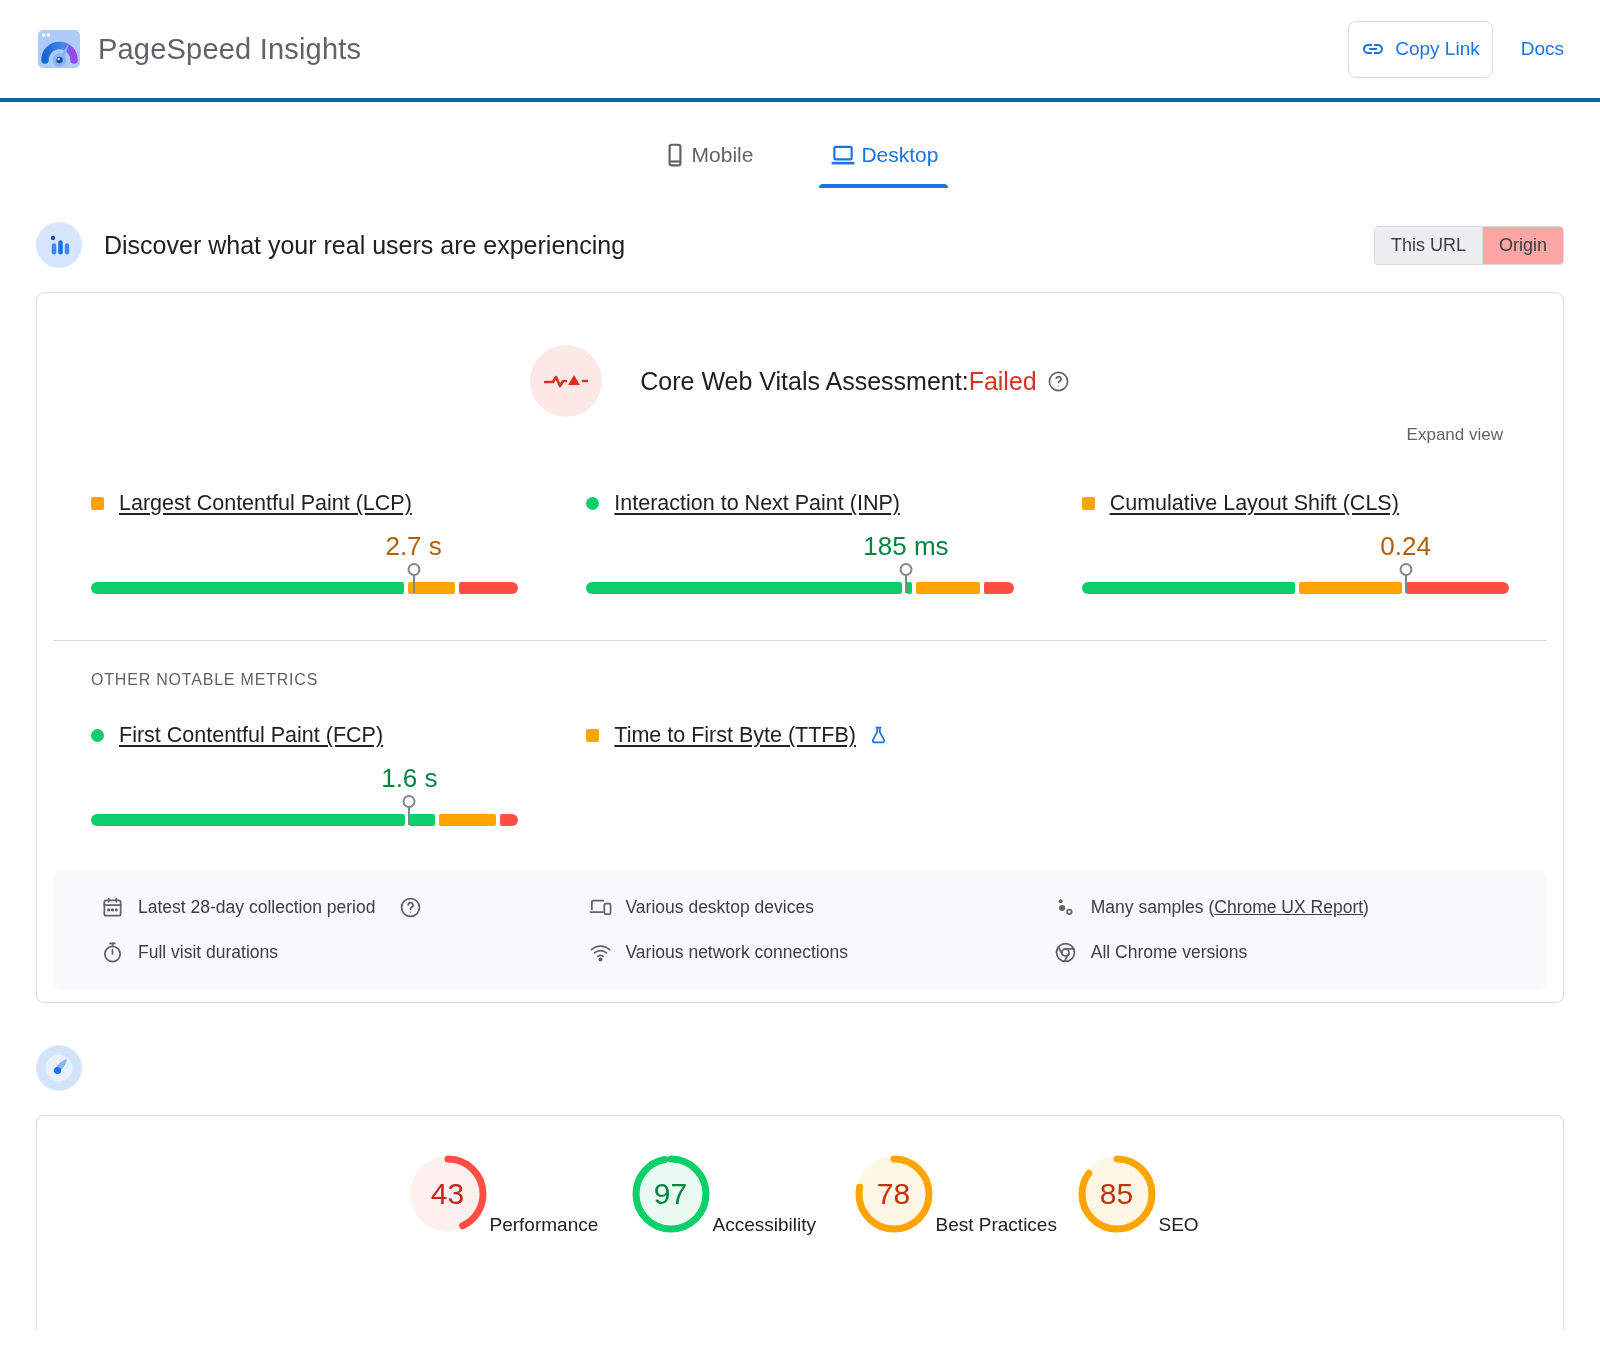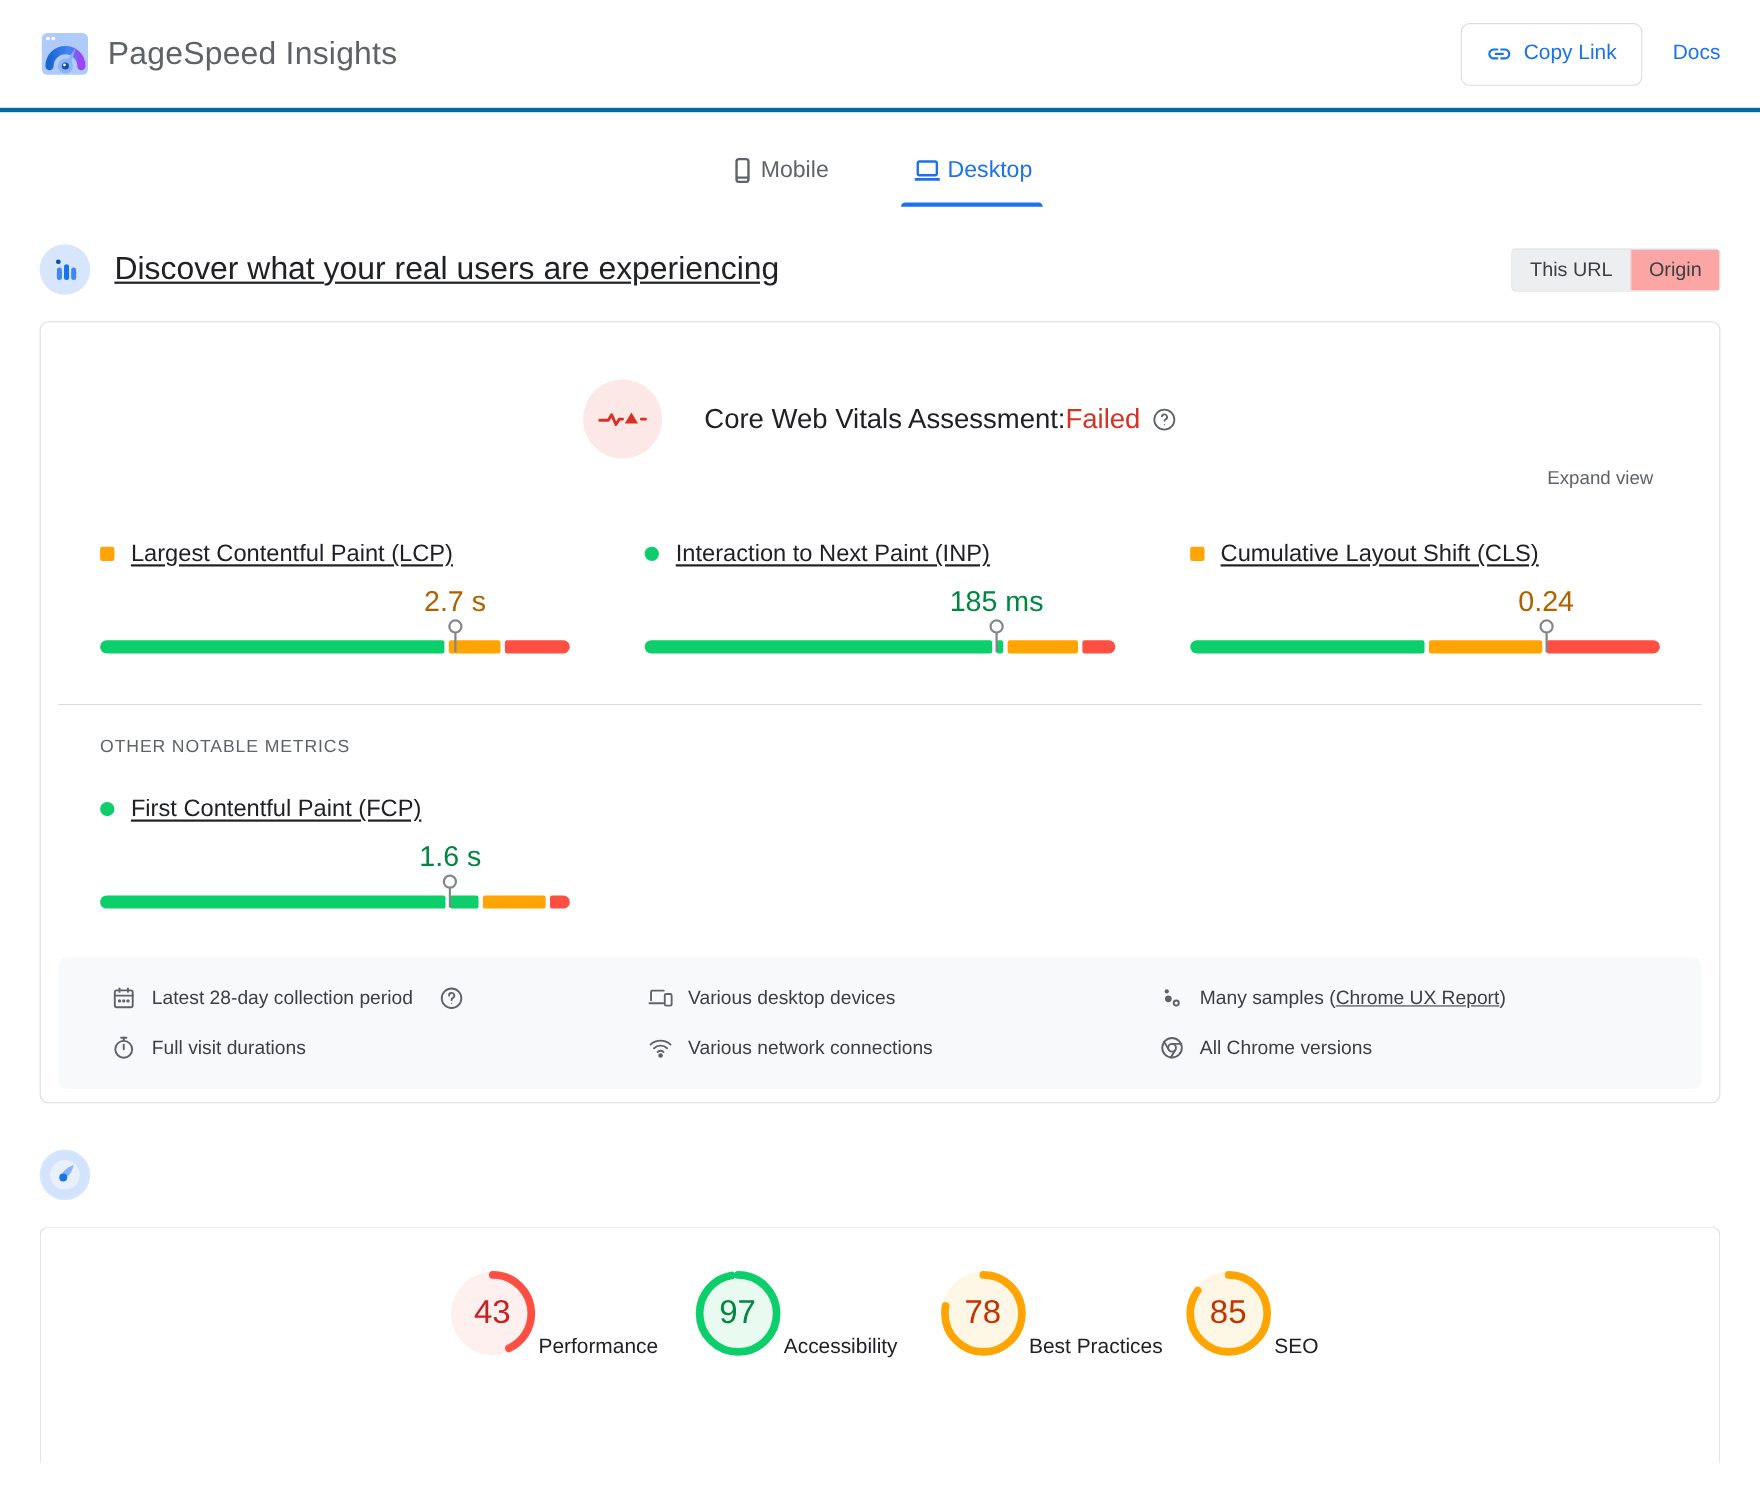--- a/index.html
+++ b/index.html
@@ -6,39 +6,39 @@
   html, body { width: 1600px; height: 1358px; overflow: hidden; background: #fff;
     font-family: "Liberation Sans", sans-serif; color: #202124; }
 
   
   .header { height: 102px; display: flex; align-items: center; padding: 0 36px;
     border-bottom: 4px solid #0369a1; }
   .brand { display: flex; align-items: center; gap: 16px; }
   .brand-title { font-size: 29px; color: #5f6368; letter-spacing: .2px; }
   .header-right { margin-left: auto; display: flex; align-items: center; gap: 28px; }
   .copy-link-btn { display: flex; align-items: center; gap: 10px; height: 57px;
-    padding: 0 22px; border: 1px solid #dadce0; border-radius: 8px; background: #fff;
+    padding: 0 12px; border: 1px solid #dadce0; border-radius: 8px; background: #fff;
     color: #1a73e8; font-size: 19px; font-weight: 500; cursor: pointer;
     font-family: inherit; }
   .docs-link { color: #1a73e8; font-size: 19px; font-weight: 500; text-decoration: none; }
 
   
   .tabbar { display: flex; justify-content: center; gap: 56px; margin-top: 26px; }
   .tab { display: flex; align-items: center; gap: 4px; padding: 14px 10px 20px;
     background: none; border: none; cursor: pointer; font-family: inherit;
     font-size: 21px; font-weight: 500; color: #5f6368; position: relative; }
   .tab.active { color: #1a73e8; }
   .tab.active::after { content: ""; position: absolute; left: 0; right: 0; bottom: 0;
     height: 4px; border-radius: 4px 4px 0 0; background: #1a73e8; }
 
   
   .section-head { display: flex; align-items: center; gap: 22px; margin: 34px 36px 0; }
   .section-icon { width: 46px; height: 46px; border-radius: 50%; background: #d7e6fc;
     display: flex; align-items: center; justify-content: center; flex: 0 0 auto; }
-  .section-title { font-size: 29px; font-weight: 500; color: #202124; text-decoration: underline; }
+  .section-title { font-size: 25px; font-weight: 500; color: #202124; }
   .seg-toggle { margin-left: auto; display: flex; border: 1px solid #dadce0;
     border-radius: 4px; overflow: hidden; }
   .seg-toggle button { font-family: inherit; font-size: 18px; padding: 8px 16px;
     border: none; cursor: pointer; color: #3c4043; }
   .seg-on  { background: #eceeef; }
   .seg-off { background: #fca5a5; color: #5f6368; }
 
   
   .card { margin: 24px 36px 0; border: 1px solid #dadce0; border-radius: 8px;
     background: #fff; }
@@ -273,20 +273,30 @@
             <div class="seg" style="background: rgb(12, 206, 107); width: 73.5%;"></div>
             <div class="seg" style="background: rgb(12, 206, 107); width: 6%;"></div>
             <div class="seg" style="background: rgb(255, 164, 0); width: 13.5%;"></div>
             <div class="seg" style="background: rgb(255, 78, 66); width: 3%;"></div>
           </div>
       <div class="pin" style="left: 74.5%;"></div>
     </div>
   </div>
 
   <div class="metric">
+    <div class="m-head">
+      <span class="bullet square" style="background: rgb(255, 164, 0);"></span>
+      <a class="m-link">Time to First Byte (TTFB)</a>
+      <span class="flask">
+        <svg width="21" height="23" viewBox="0 0 24 24" fill="none" stroke="#1a73e8" stroke-width="2" stroke-linecap="round" stroke-linejoin="round">
+          <path d="M9.5 3h5"></path>
+              <path d="M10.5 3v5.2L5.6 17a2 2 0 0 0 1.8 2.9h9.2a2 2 0 0 0 1.8-2.9L13.5 8.2V3"></path>
+        </svg>
+      </span>
+    </div>
   </div>
 </div>
 
   <div id="crux-panel" class="crux-panel">
   <div class="foot-item">
     <span class="f-icon">
           <svg width="23" height="23" viewBox="0 0 24 24" fill="none" stroke="#5f6368" stroke-width="1.8" stroke-linecap="round" stroke-linejoin="round">
             <rect x="3.5" y="4.5" width="17" height="16" rx="1.8"></rect>
             <line x1="3.5" y1="9.5" x2="20.5" y2="9.5"></line>
             <line x1="8" y1="2.8" x2="8" y2="6"></line>

